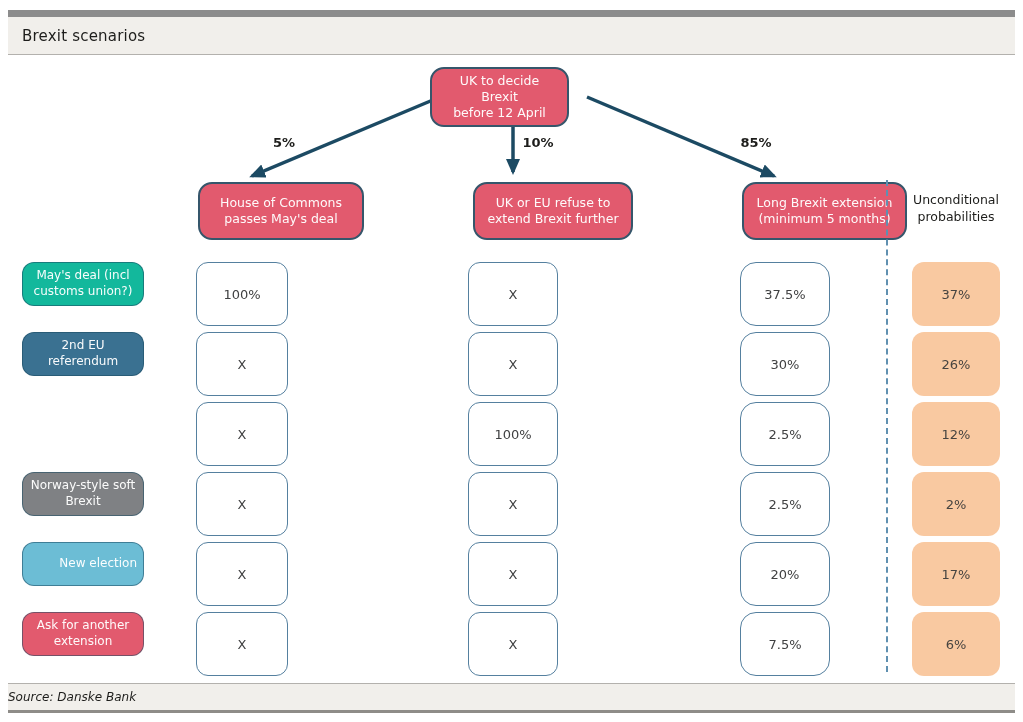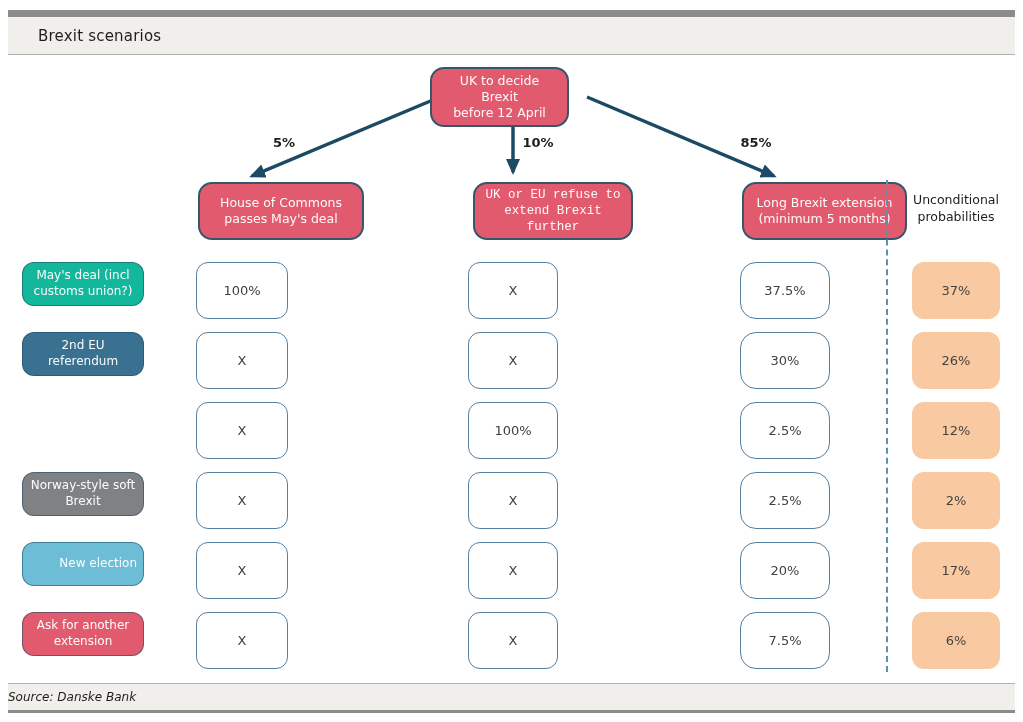--- a/index.html
+++ b/index.html
@@ -3,50 +3,50 @@
 <meta charset="utf-8">
 <style>
   * { margin:0; padding:0; box-sizing:border-box; }
   html,body { background:#fff; }
   body { font-family:"DejaVu Sans","Liberation Sans",sans-serif; }
   .page { position:relative; width:1023px; height:722px; background:#fff; overflow:hidden; }
 
   
   .topbar { position:absolute; left:8px; top:10px; width:1007px; height:7px; background:#8c8c8c; }
   .titleband { position:absolute; left:8px; top:17px; width:1007px; height:38px; background:#f1efeb;
-               border-bottom:1px solid #b3b1ad; display:flex; align-items:center; padding-left:30px; }
+               border-bottom:1px solid #b3b1ad; display:flex; align-items:center; padding-left:14px; }
   .titleband span { font-size:15px; color:#1d1d1b; letter-spacing:.2px; }
 
   
   svg.arrows { position:absolute; left:0; top:0; pointer-events:none; }
   svg.arrows line { stroke:#1c4a63; stroke-width:3.5; }
   .arrowlabel { position:absolute; width:40px; text-align:center; font-size:13px; font-weight:700; color:#1d1d1b; }
 
   
   .nbox { position:absolute; background:#e25a6e; border:2px solid #35566b; border-radius:14px;
           color:rgba(255,255,255,.97); display:flex; align-items:center; justify-content:center;
           text-align:center; font-size:12.5px; line-height:1.3; padding:0 8px; }
   .root { left:430px; top:67px; width:139px; height:60px; white-space:pre-line; }
   .hbox { top:182px; height:58px;margin-left:40px; }
   .hb1 { left:158px; width:166px; }
-  .hb2 { left:433px; width:160px;font-family:Liberation Mono, monospace; }
+  .hb2 { left:433px; width:160px; }
   .hb3 { left:702px; width:165px; }
 
   
   .dashline { position:absolute; left:886px; top:180px; height:492px; width:0;
               border-left:2px dashed #6090b0; }
   .uncond { position:absolute; left:898px; top:192px; width:116px; text-align:center;
             font-size:12.5px; line-height:1.35; color:#1d1d1b; }
 
   
   .rowlabel { position:absolute; left:22px; width:122px; height:44px; border-radius:12px;
               border:1px solid rgba(28,74,99,.55); color:rgba(255,255,255,.97);
               display:flex; align-items:center; justify-content:flex-end; text-align:center;
               font-size:12px; line-height:1.3; padding:0 6px; }
-  .cell { position:absolute; height:57px; background:#fff; border:1.5px solid #55809f;
+  .cell { position:absolute; height:64px; background:#fff; border:1.5px solid #55809f;
           border-radius:12px; display:flex; align-items:center; justify-content:center;
           font-size:13px; color:#404142; }
   .c1 { left:196px; width:92px; }
   .c2 { left:468px; width:90px; }
   .c3 { left:740px; width:90px;border-radius:16px; }
   .peach { left:912px; width:88px; background:#f9c9a1; border:none; color:#474440; }
   .row0 { top:262px; } .row1 { top:332px; } .row2 { top:402px; }
   .row3 { top:472px; } .row4 { top:542px; } .row5 { top:612px; }
 
   

